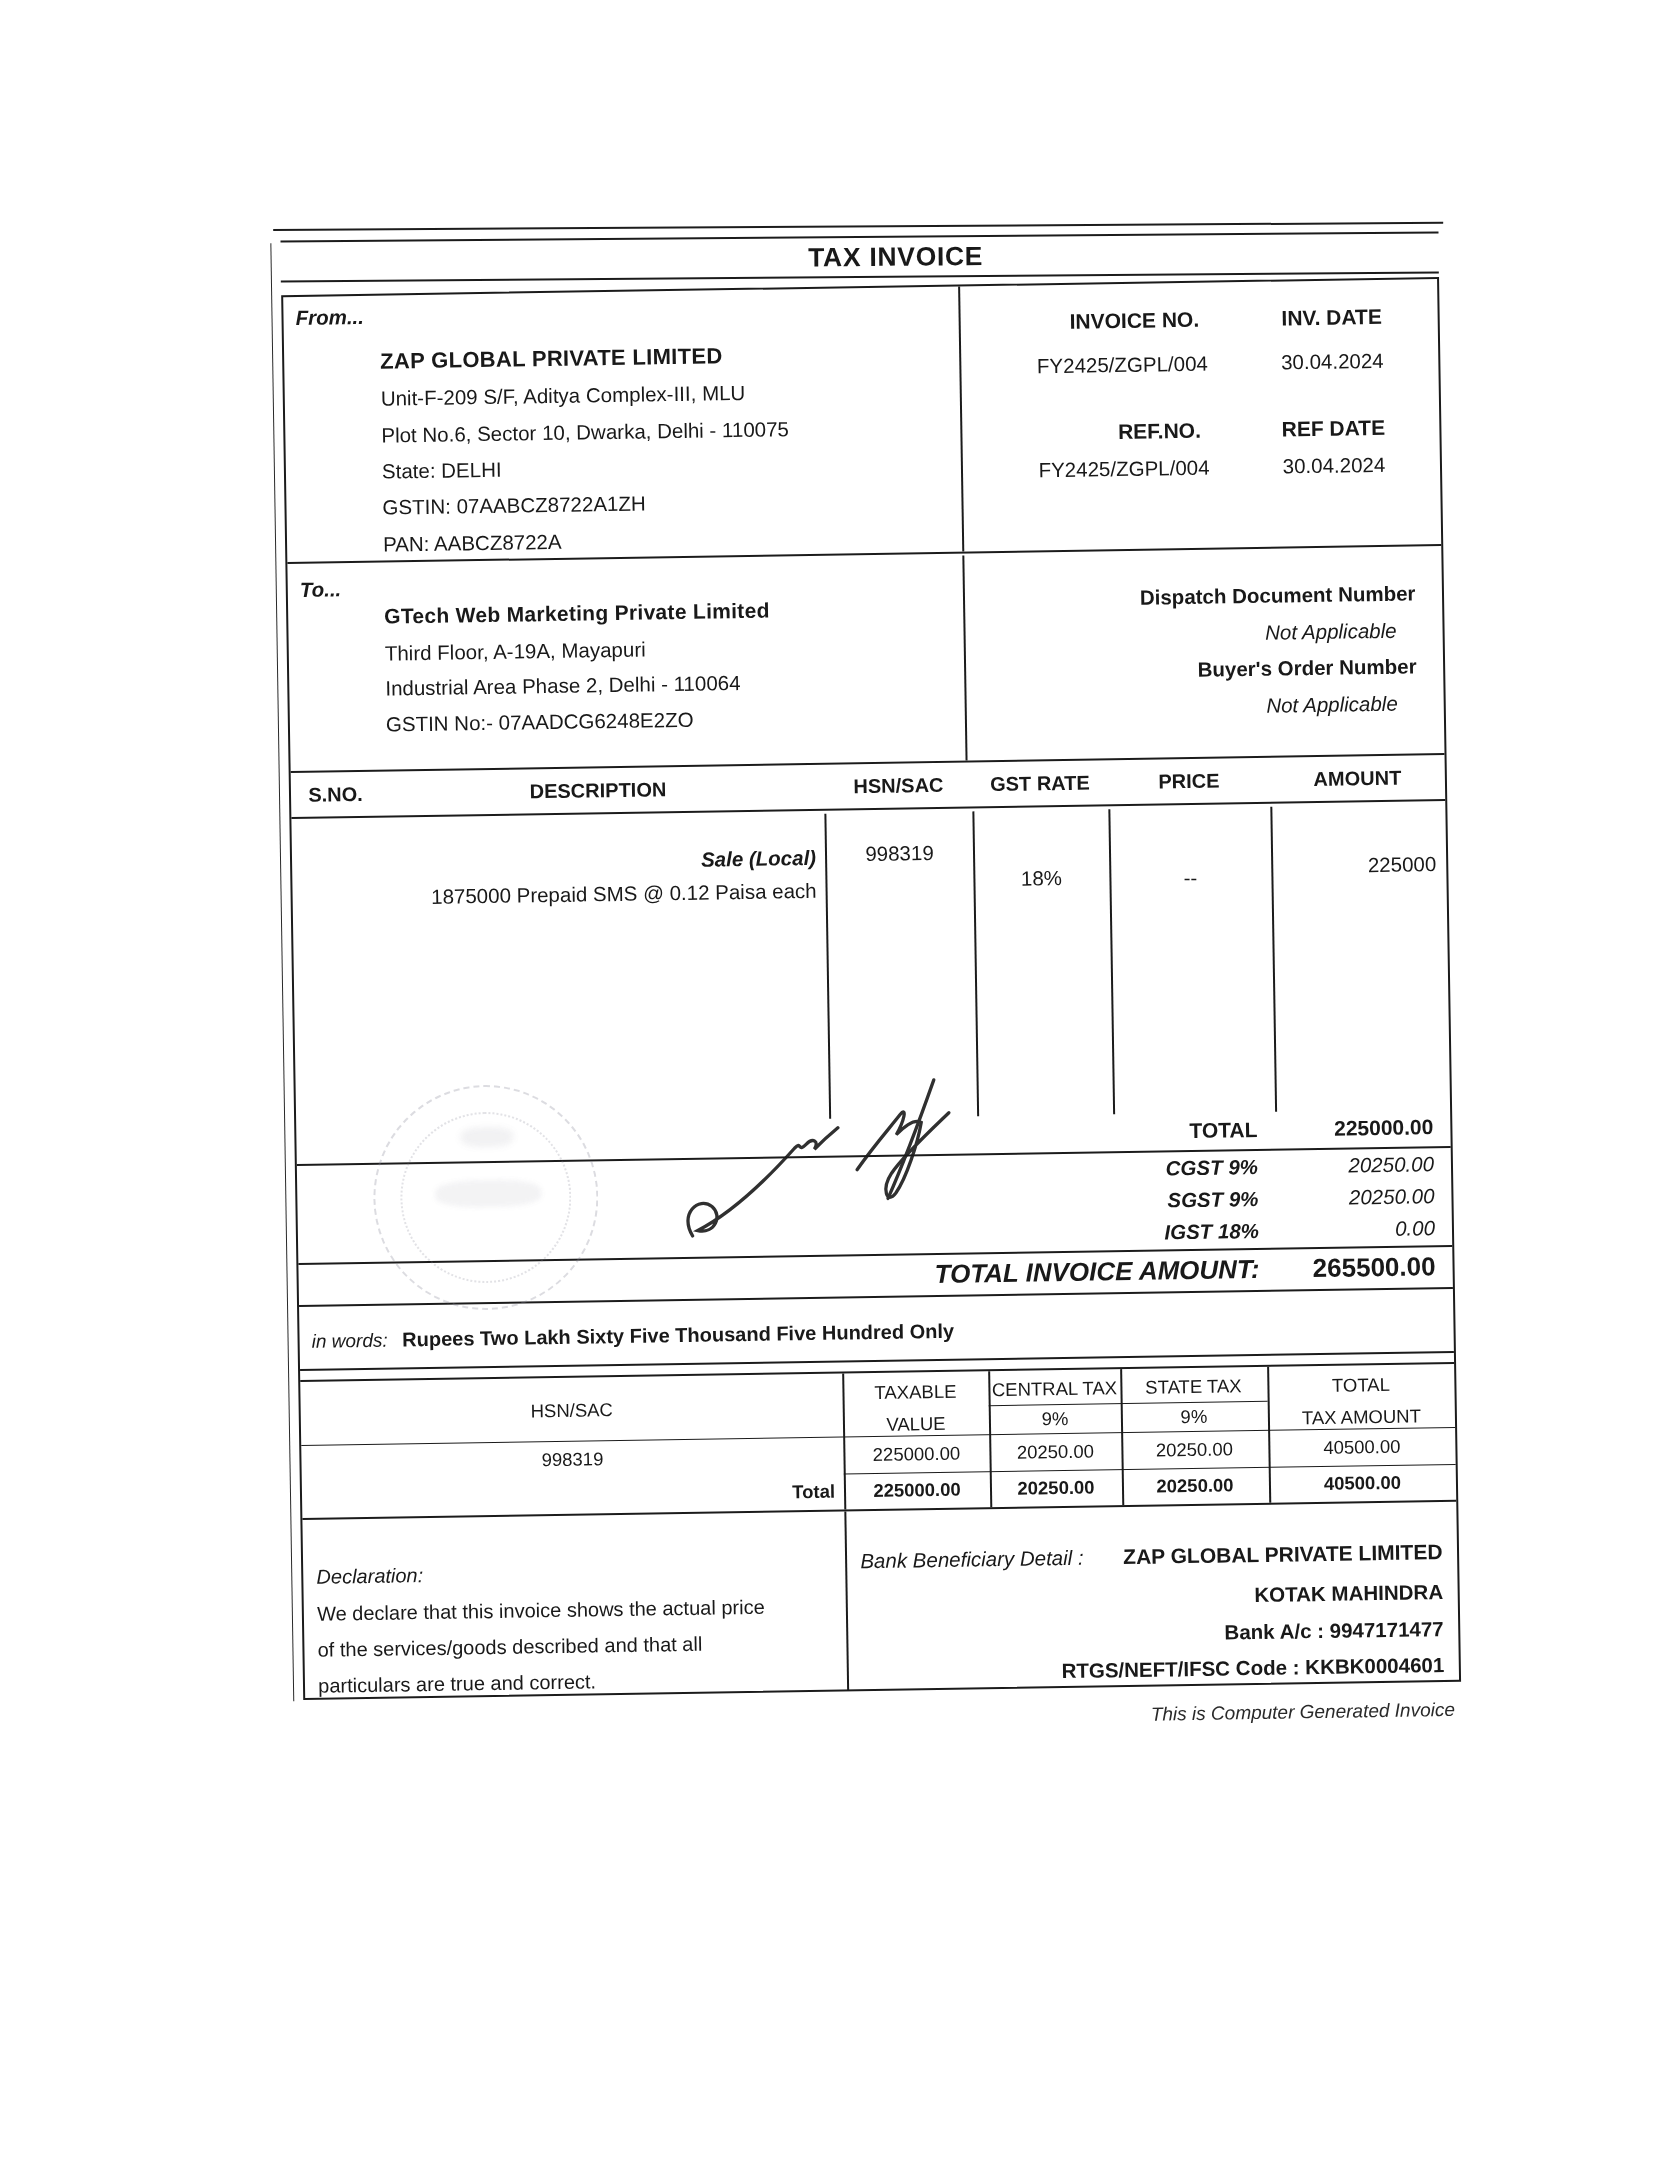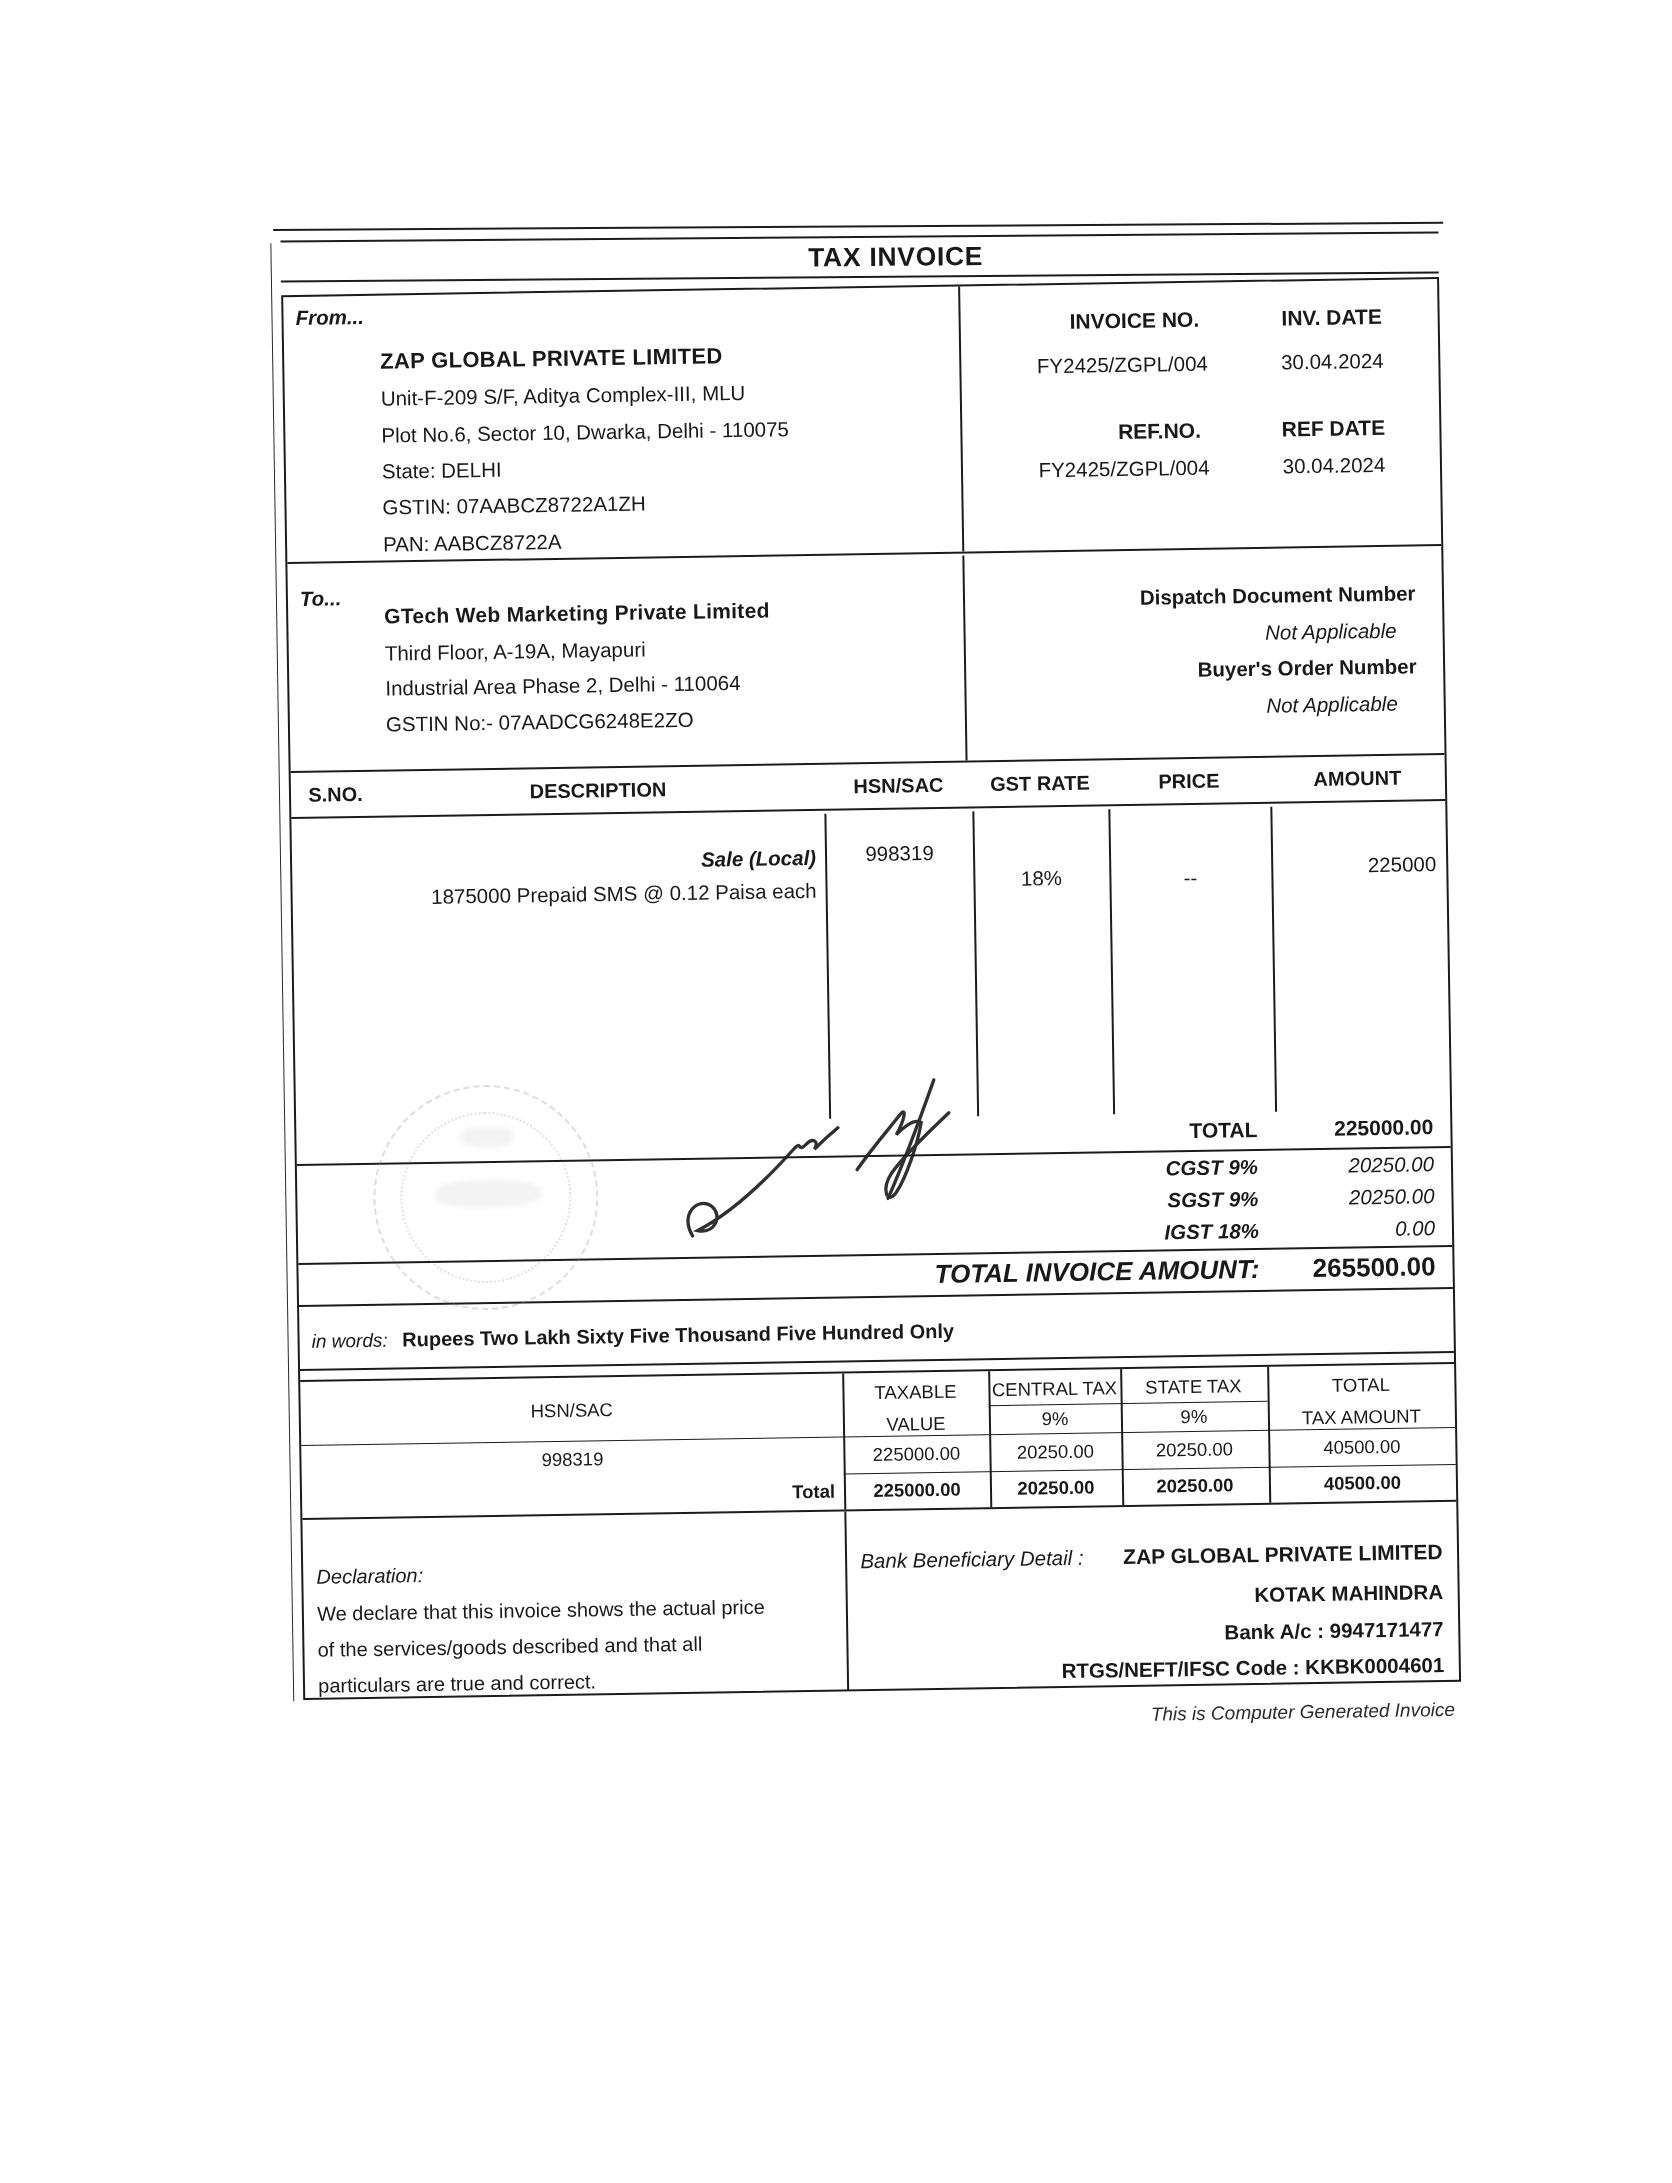--- a/index.html
+++ b/index.html
@@ -134,21 +134,21 @@
         <div class="c2" style="top:69px">30.04.2024</div>
         <div class="c1 lab" style="top:136px; padding-right:26.5px">REF.NO.</div>
         <div class="c2 lab" style="top:136px">REF DATE</div>
         <div class="c1" style="top:173px; padding-right:18.5px">FY2425/ZGPL/004</div>
         <div class="c2" style="top:173px">30.04.2024</div>
       </div>
     </div>
 
     <div class="sec sec-to">
       <div class="vdiv-party"></div>
-      <div class="party-label" style="top:21px">To...</div>
+      <div class="party-label" style="top:12px">To...</div>
       <div class="party-company" style="top:40px; font-size:21px">GTech Web Marketing Private Limited</div>
       <div class="party-line" style="top:77px">Third Floor, A-19A, Mayapuri</div>
       <div class="party-line" style="top:112px">Industrial Area Phase 2, Delhi - 110064</div>
       <div class="party-line" style="top:148px">GSTIN No:- 07AADCG6248E2ZO</div>
 
       <div class="disp">
         <div class="lab" style="top:33px">Dispatch Document Number</div>
         <div class="na" style="top:70px">Not Applicable</div>
         <div class="lab" style="top:106px">Buyer's Order Number</div>
         <div class="na" style="top:143px">Not Applicable</div>

